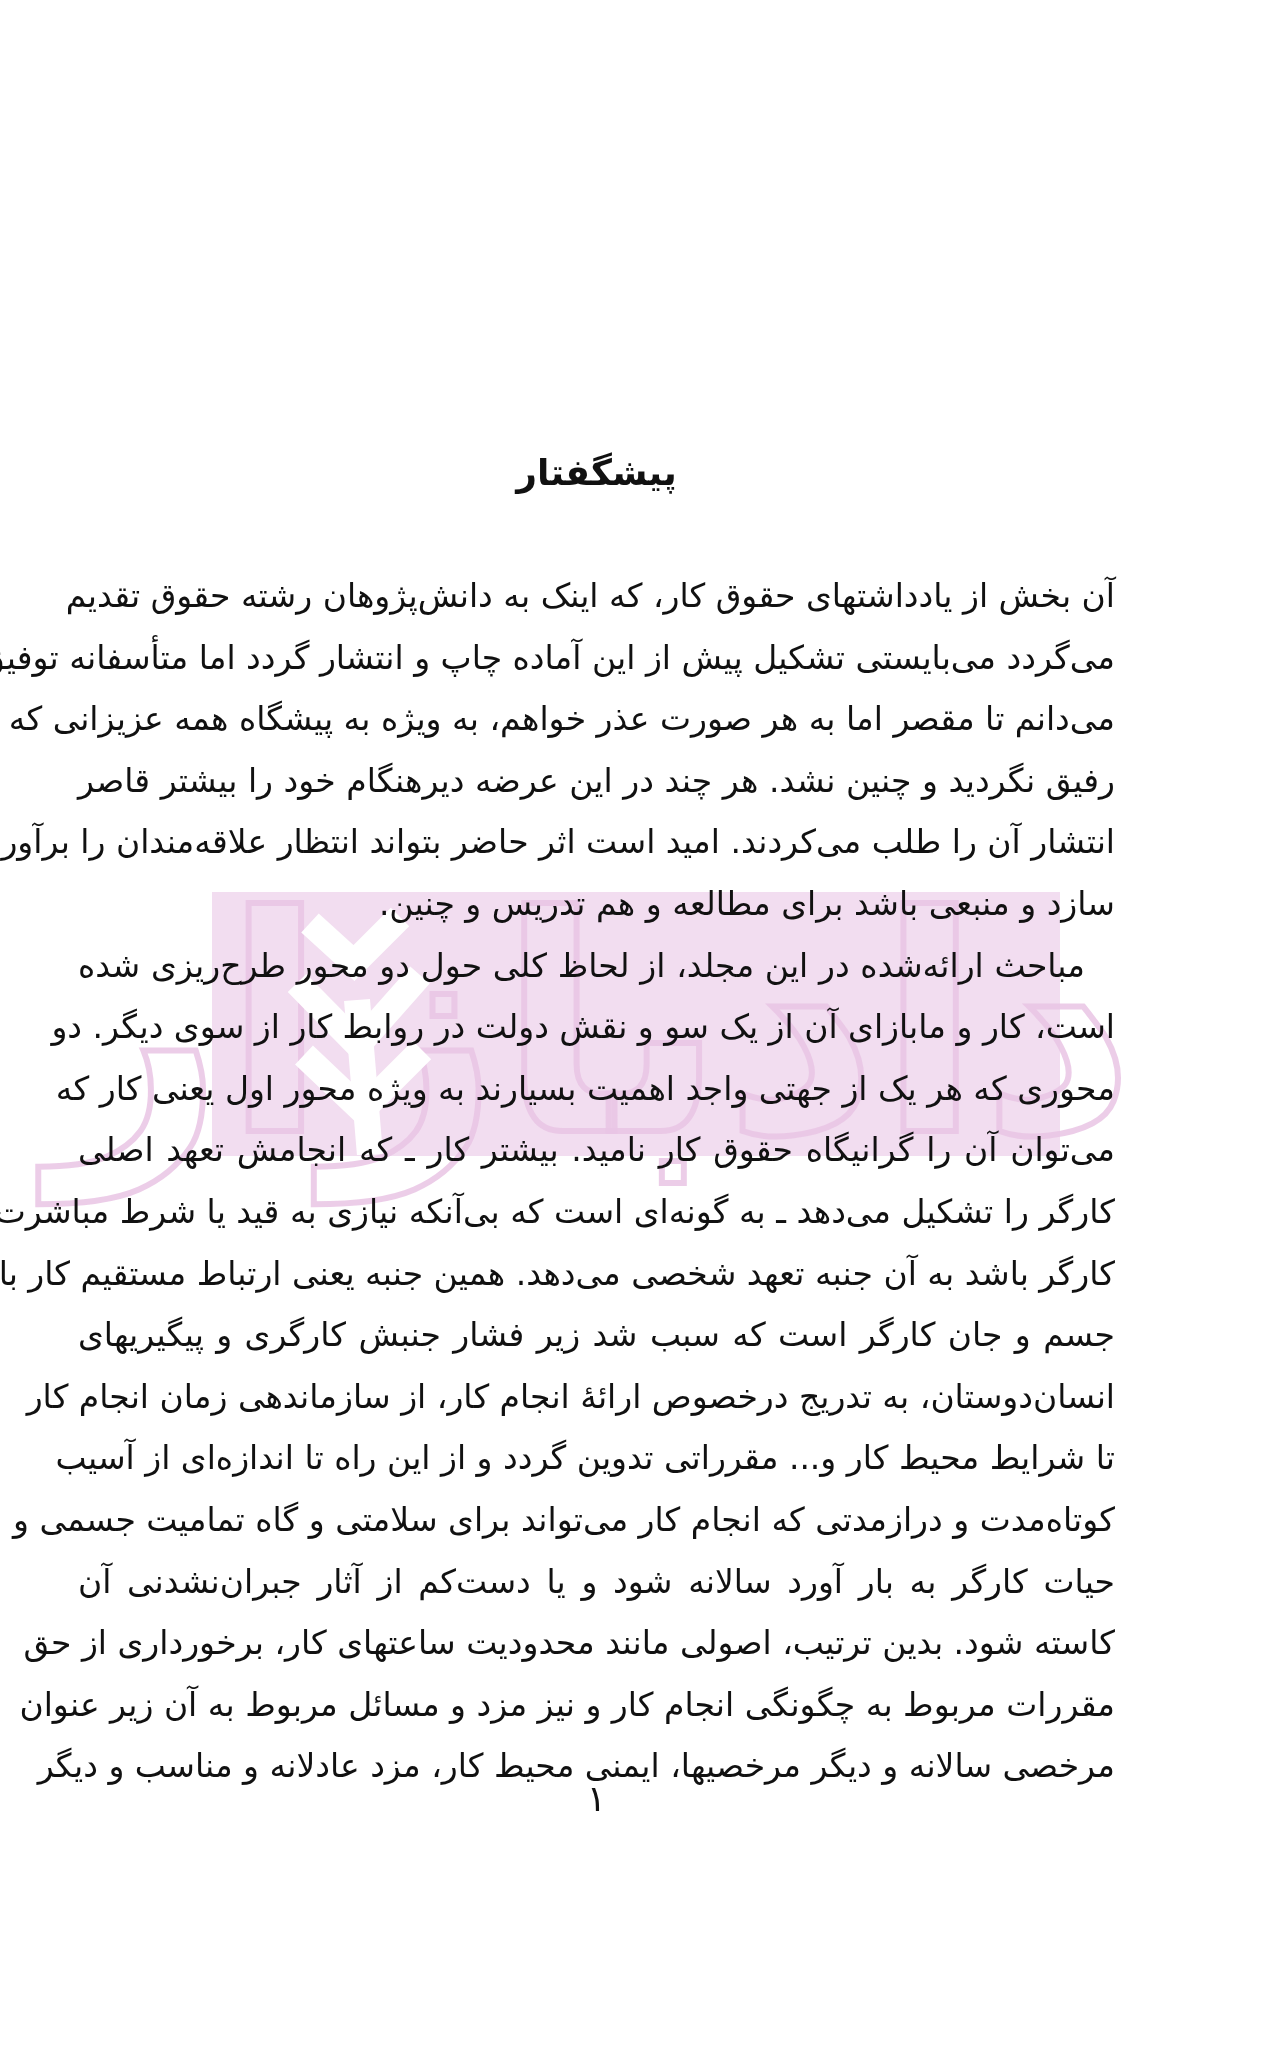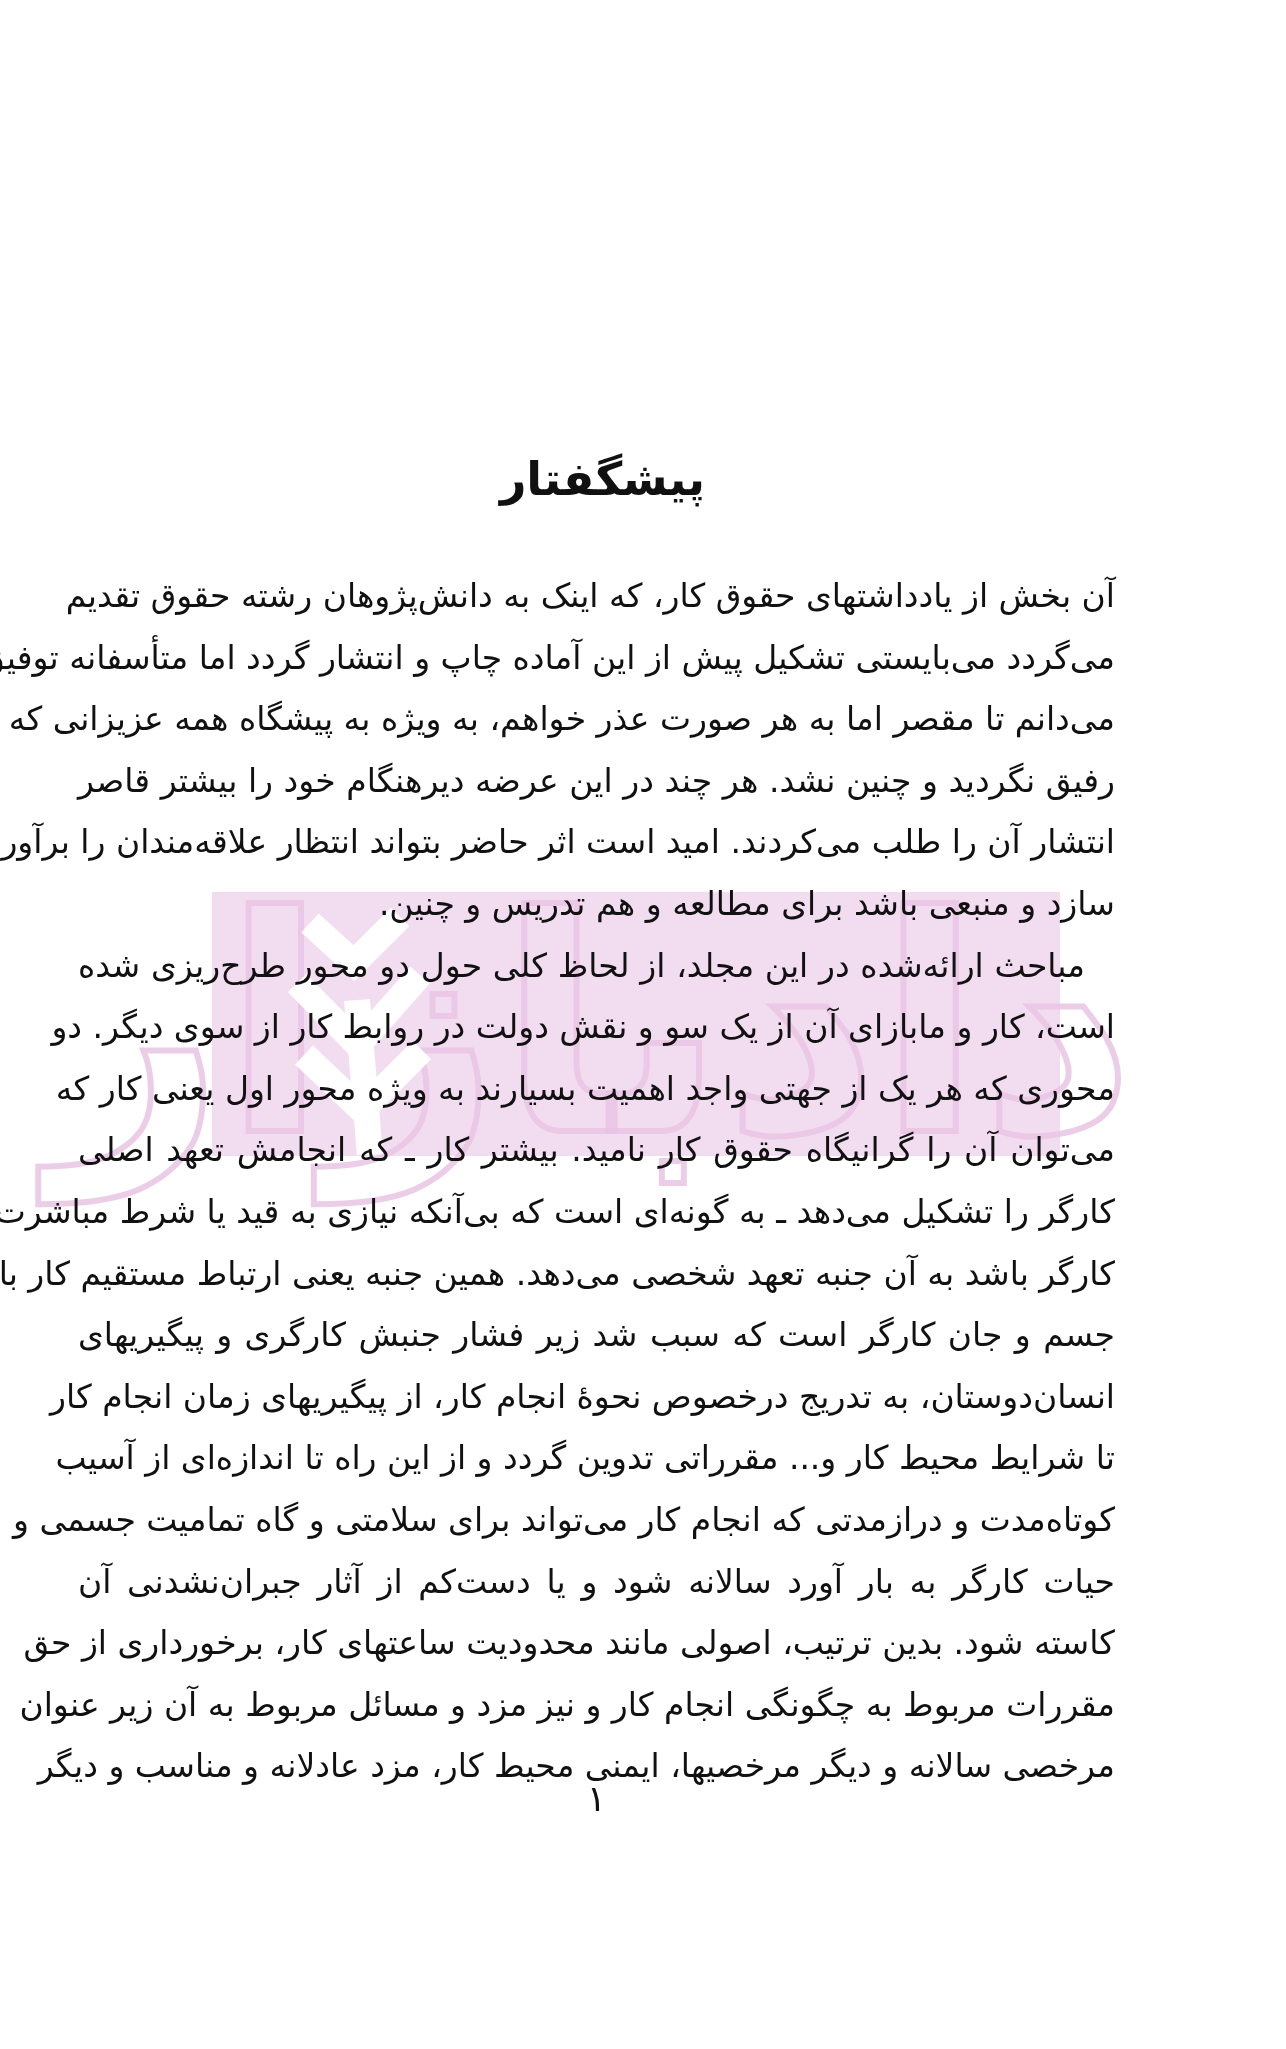--- a/index.html
+++ b/index.html
@@ -6,23 +6,23 @@
   .page{
     position:relative;
     width:1286px;height:2049px;
     background:#ffffff;
     overflow:hidden;
     font-family:"DejaVu Sans",sans-serif;
     color:#111111;
   }
   .title{
     position:absolute;
-    top:452px;left:84px;width:1037px;
+    top:452px;left:78px;width:1037px;
     text-align:center;
-    font-size:46px;font-weight:bold;
+    font-size:36px;font-weight:bold;
     direction:rtl;
     z-index:4;
   }
   .body-text{
     position:absolute;
     top:565px;left:78px;width:1037px;
     direction:rtl;
     font-size:33px;
     line-height:61.6px;
     z-index:4;
@@ -103,21 +103,21 @@
     <div class="line">رفیق نگردید و چنین نشد. هر چند در این عرضه دیرهنگام خود را بیشتر قاصر</div>
     <div class="line">انتشار آن را طلب می‌کردند. امید است اثر حاضر بتواند انتظار علاقه‌مندان را برآورده</div>
     <div class="line p-end">سازد و منبعی باشد برای مطالعه و هم تدریس و چنین.</div>
     <div class="line indent">مباحث ارائه‌شده در این مجلد، از لحاظ کلی حول دو محور طرح‌ریزی شده</div>
     <div class="line">است، کار و مابازای آن از یک سو و نقش دولت در روابط کار از سوی دیگر. دو</div>
     <div class="line">محوری که هر یک از جهتی واجد اهمیت بسیارند به ویژه محور اول یعنی کار که</div>
     <div class="line">می‌توان آن را گرانیگاه حقوق کار نامید. بیشتر کار ـ که انجامش تعهد اصلی</div>
     <div class="line">کارگر را تشکیل می‌دهد ـ به گونه‌ای است که بی‌آنکه نیازی به قید یا شرط مباشرت</div>
     <div class="line">کارگر باشد به آن جنبه تعهد شخصی می‌دهد. همین جنبه یعنی ارتباط مستقیم کار با</div>
     <div class="line">جسم و جان کارگر است که سبب شد زیر فشار جنبش کارگری و پیگیریهای</div>
-    <div class="line">انسان‌دوستان، به تدریج درخصوص نحوهٔ انجام کار، از پیگیریهای زمان انجام کار</div>
+    <div class="line">انسان‌دوستان، به تدریج درخصوص ارائهٔ انجام کار، از سازماندهی زمان انجام کار</div>
     <div class="line">تا شرایط محیط کار و... مقرراتی تدوین گردد و از این راه تا اندازه‌ای از آسیب</div>
     <div class="line">کوتاه‌مدت و درازمدتی که انجام کار می‌تواند برای سلامتی و گاه تمامیت جسمی و</div>
     <div class="line">حیات کارگر به بار آورد سالانه شود و یا دست‌کم از آثار جبران‌نشدنی آن</div>
     <div class="line">کاسته شود. بدین ترتیب، اصولی مانند محدودیت ساعتهای کار، برخورداری از حق</div>
     <div class="line">مقررات مربوط به چگونگی انجام کار و نیز مزد و مسائل مربوط به آن زیر عنوان</div>
     <div class="line">مرخصی سالانه و دیگر مرخصیها، ایمنی محیط کار، مزد عادلانه و مناسب و دیگر</div>
   </div>
 
   <div class="page-number">۱</div>
 

